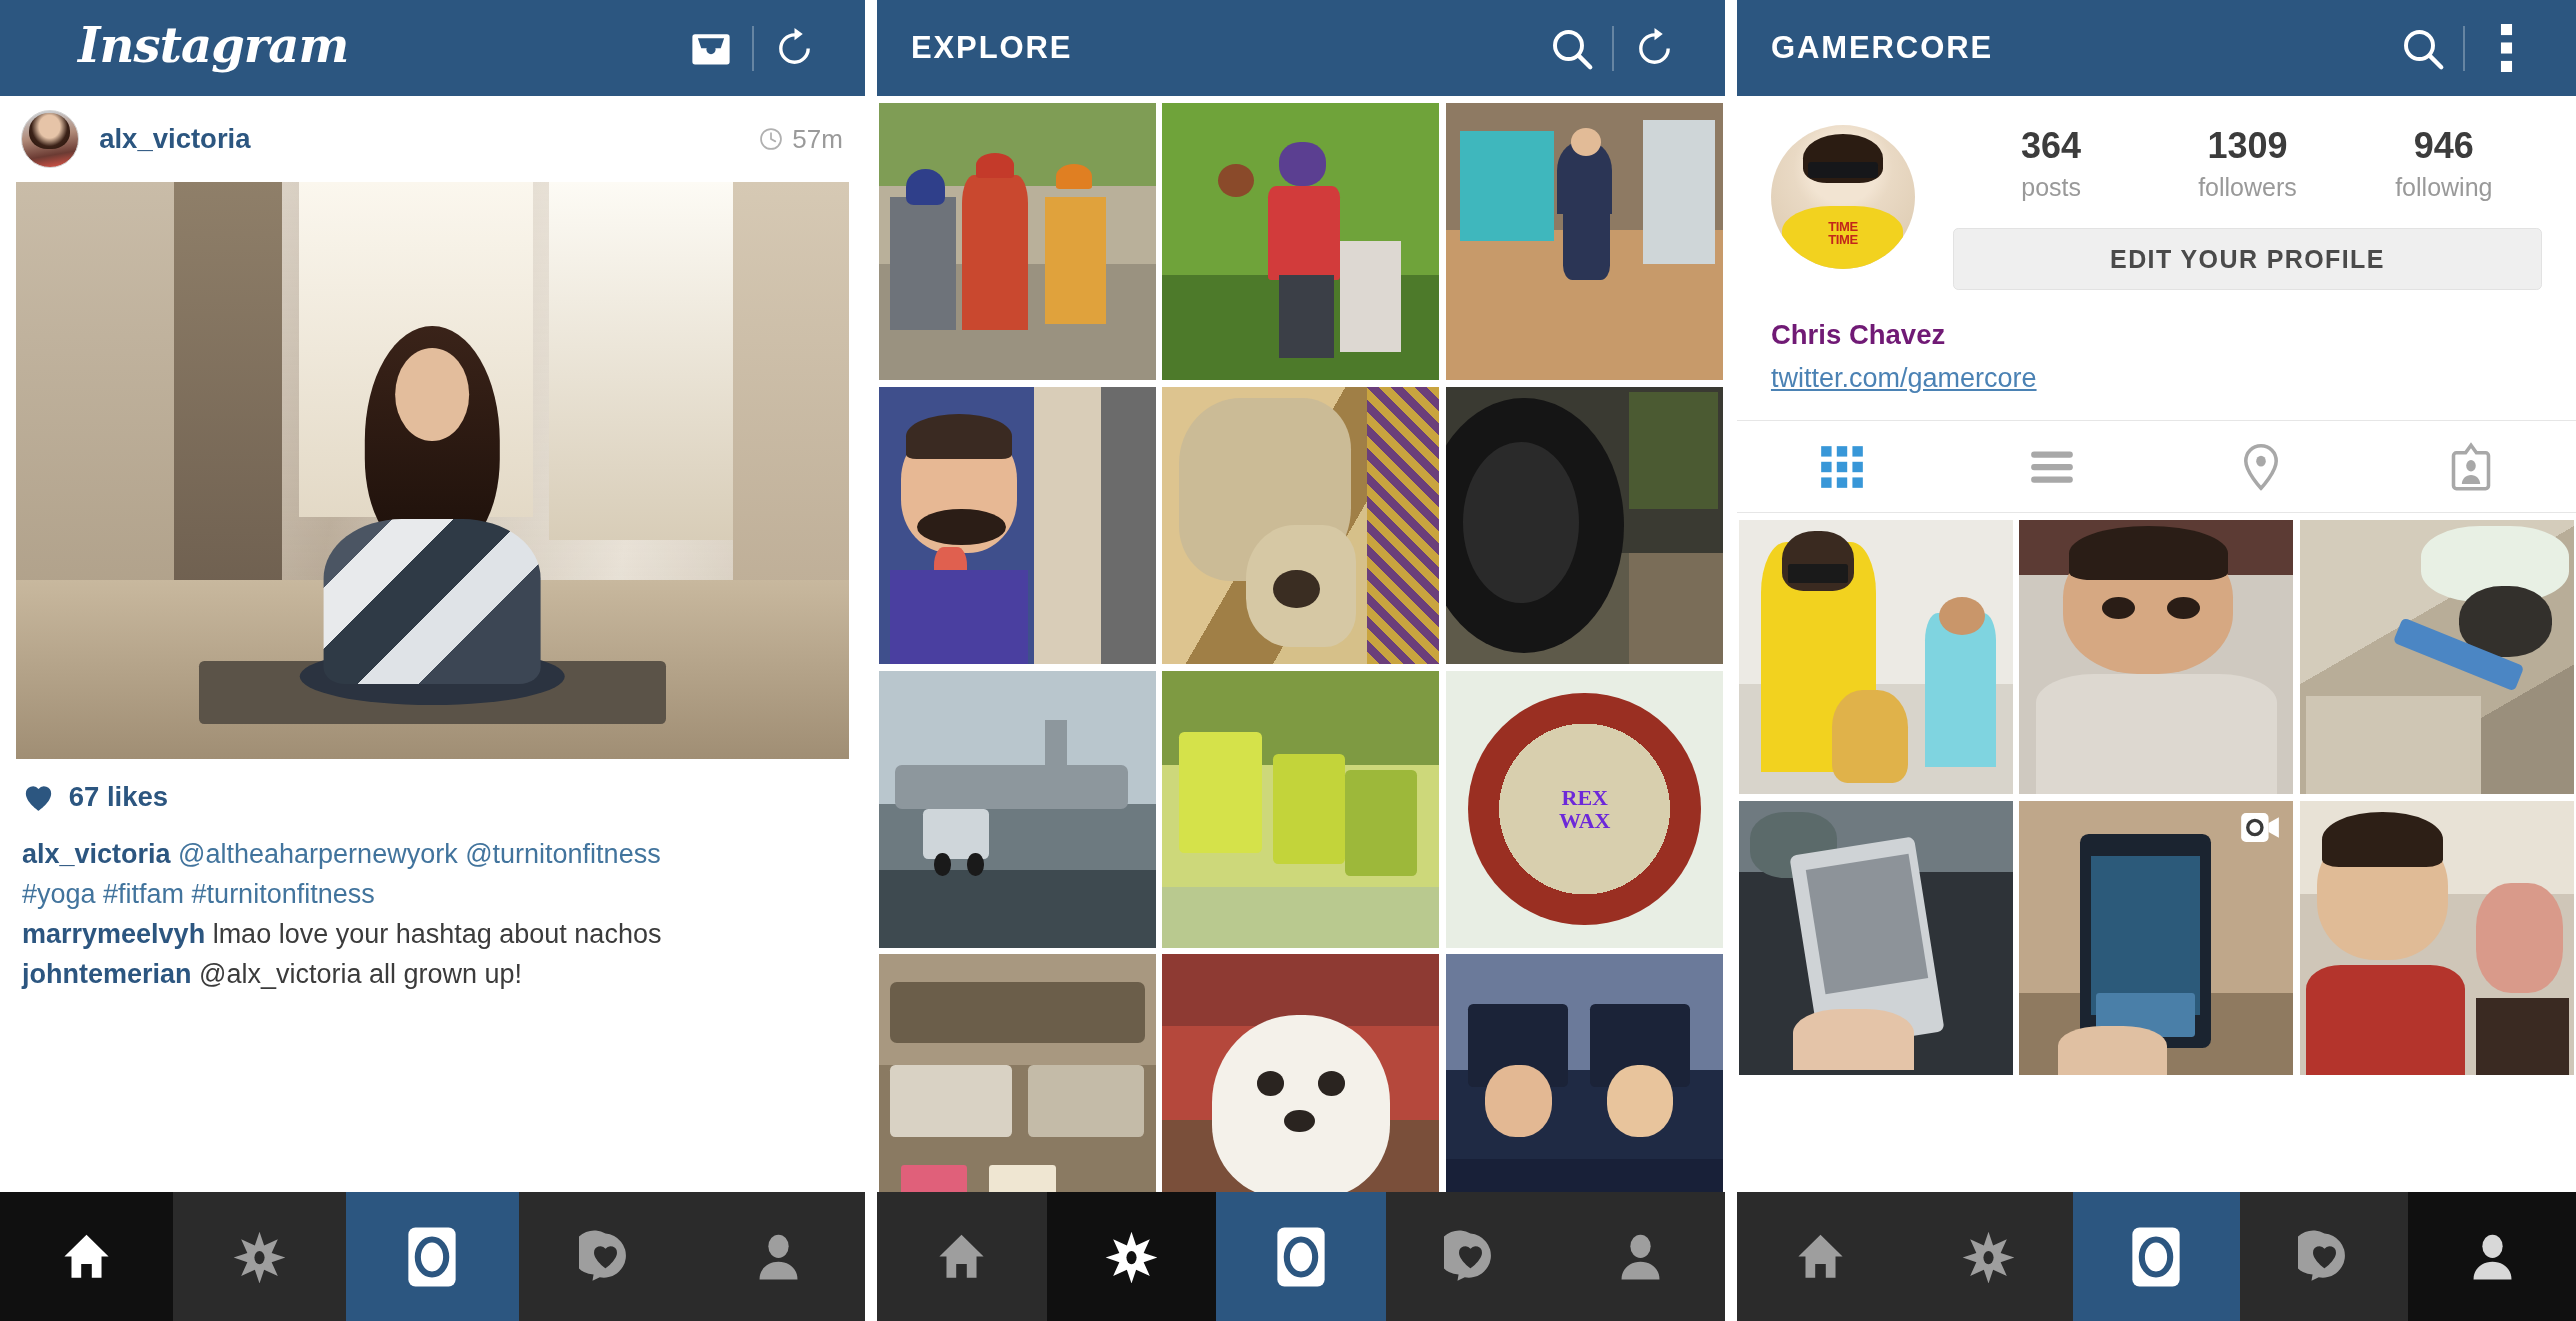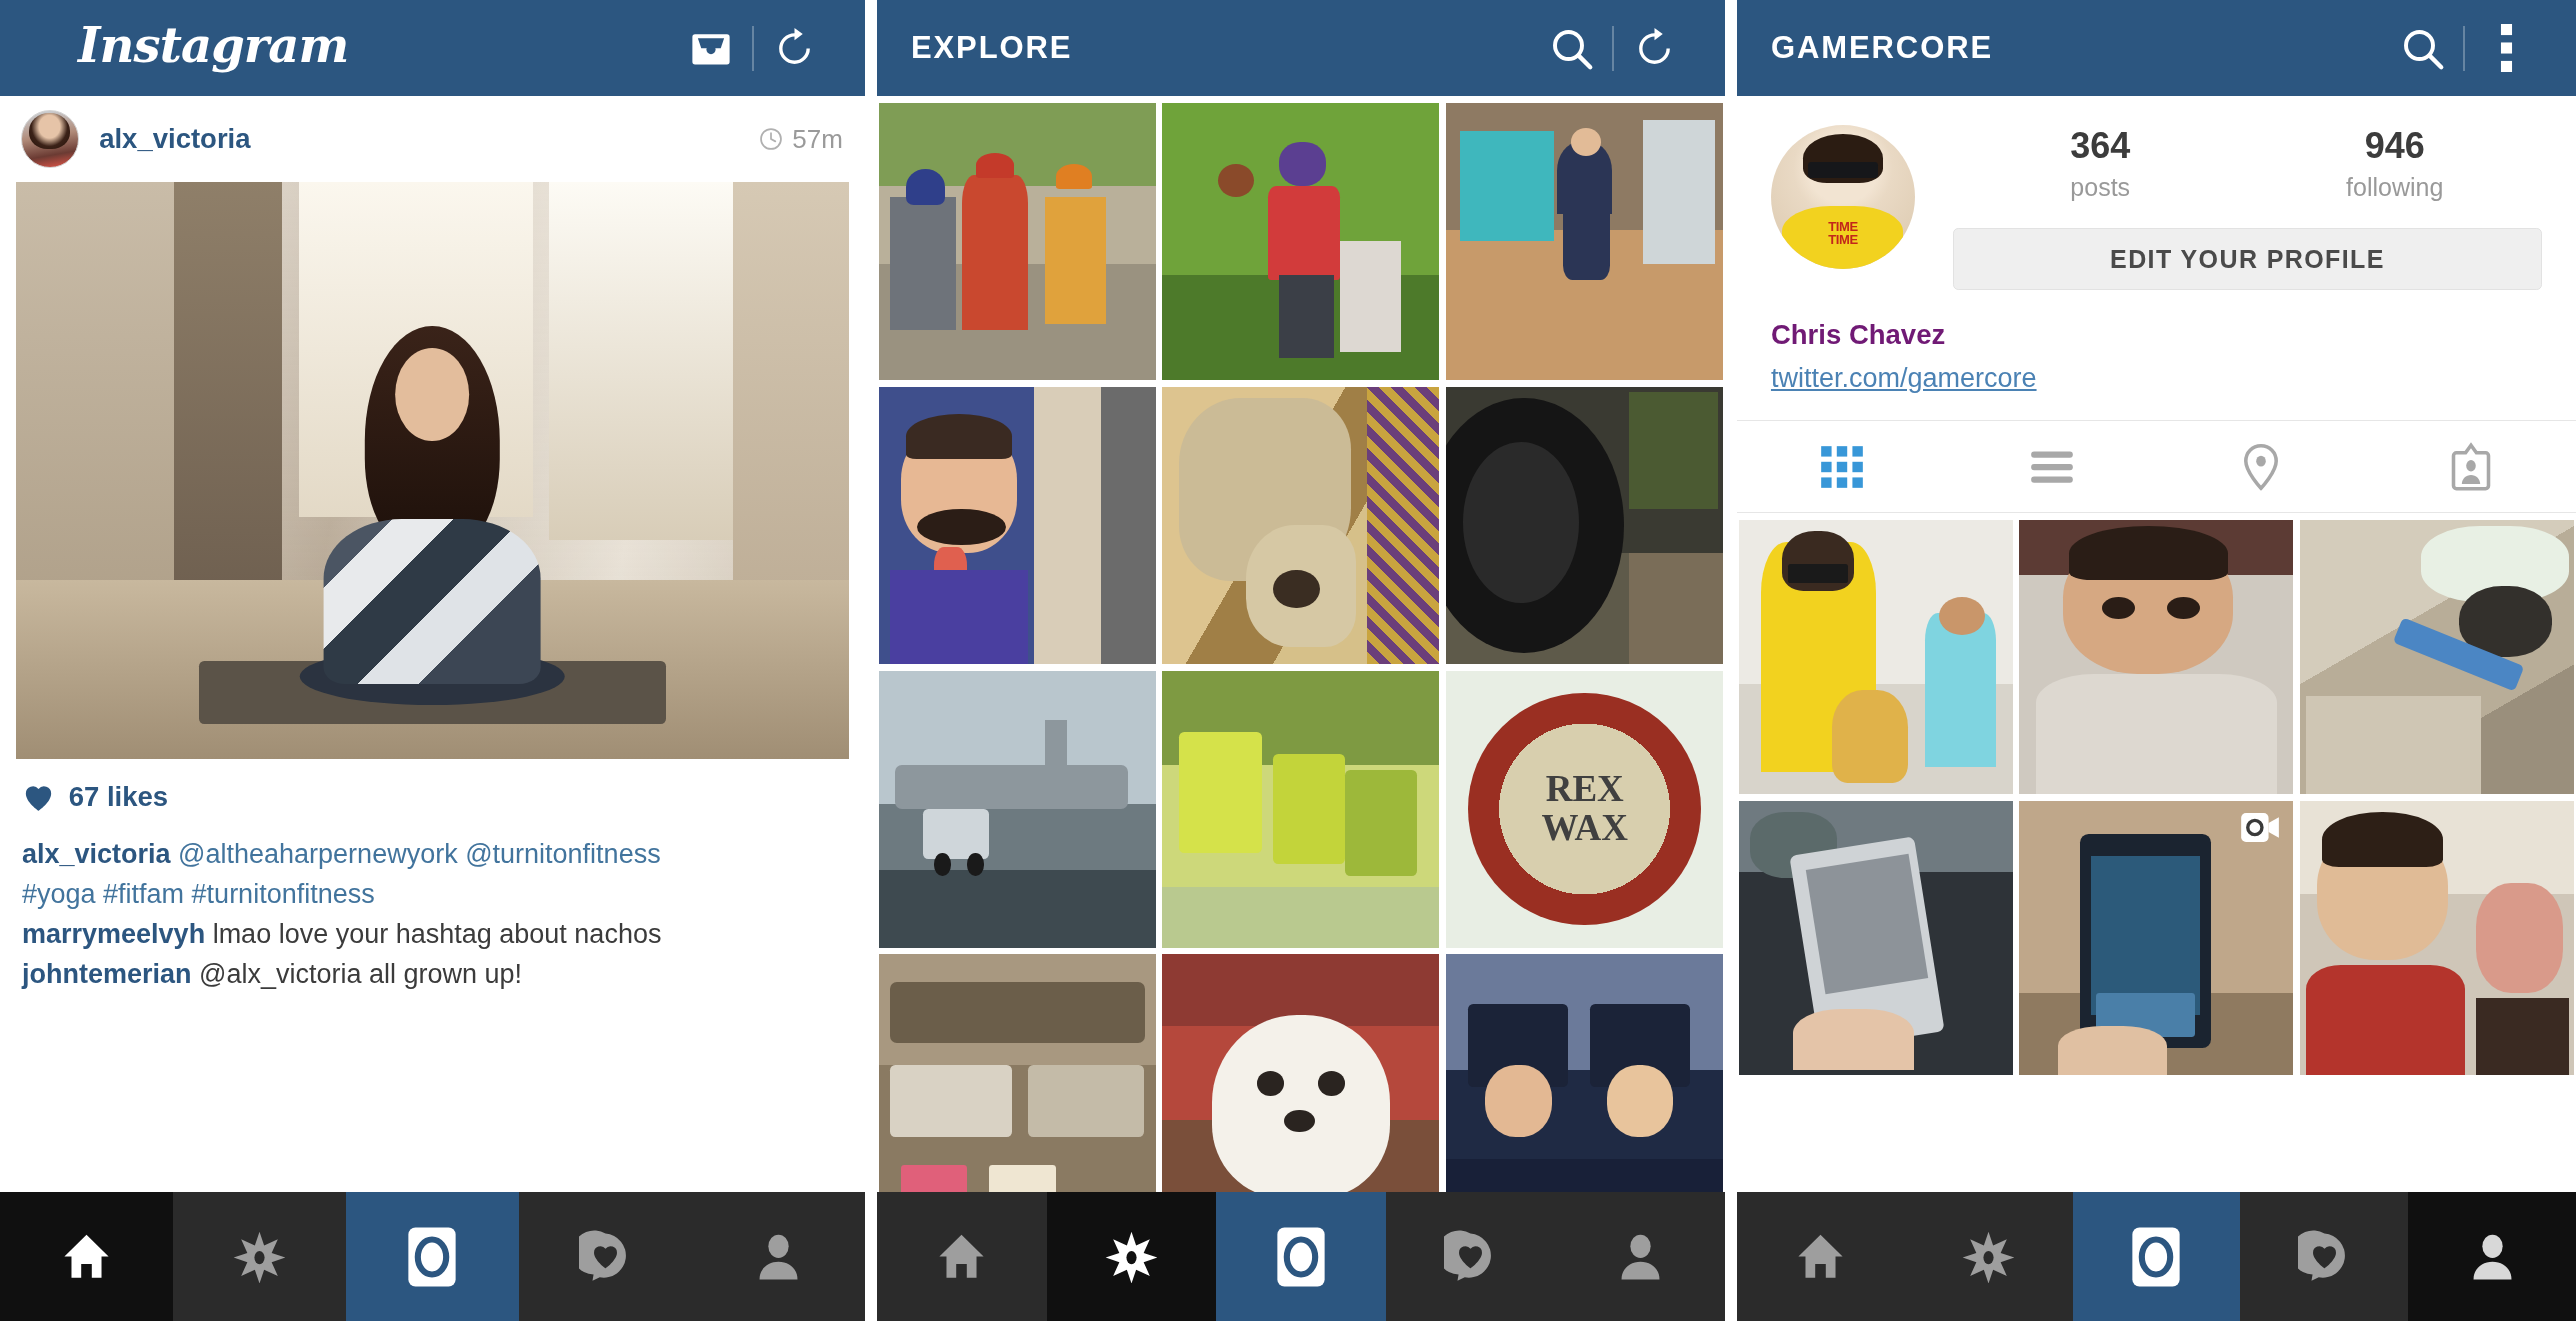--- a/index.html
+++ b/index.html
@@ -445,21 +445,21 @@
         <div class="ph" style="background:linear-gradient(180deg,#7e9a42 0 34%,#cdd87a 34% 100%)">
           <div style="position:absolute;left:6%;top:22%;width:30%;height:44%;background:#d5e24a;border-radius:5.2px"></div>
           <div style="position:absolute;left:40%;top:30%;width:26%;height:40%;background:#c3d43a;border-radius:5.2px"></div>
           <div style="position:absolute;left:66%;top:36%;width:26%;height:38%;background:#9db83a;border-radius:5.2px"></div>
           <div style="position:absolute;left:0;bottom:0;width:100%;height:22%;background:#b9c98f"></div>
         </div>
       </div>
       <div class="exp-cell">
         <div class="ph" style="background:#e8eee4">
           <div style="position:absolute;left:8%;top:8%;width:84%;height:84%;border-radius:50%;background:radial-gradient(circle,#d8cfae 0 52%,#9a2f22 52% 78%,#c9a43f 78% 100%)"></div>
-          <div style="position:absolute;left:50%;top:50%;transform:translate(-50%,-50%);color:#404040;font-size:37px;font-weight:bold;font-family:'Liberation Serif',serif;text-align:center;line-height:1.05">REX<br>WAX</div>
+          <div style="position:absolute;left:50%;top:50%;transform:translate(-50%,-50%);color:#6d28d9;font-size:22px;font-weight:bold;font-family:'Liberation Serif',serif;text-align:center;line-height:1.05">REX<br>WAX</div>
         </div>
       </div>
 
       <div class="exp-cell">
         <div class="ph" style="background:linear-gradient(180deg,#a89880 0 40%,#8a7a62 40% 100%)">
           <div style="position:absolute;left:4%;top:10%;width:92%;height:22%;background:#6b5e4a;border-radius:6.9px"></div>
           <div style="position:absolute;left:4%;top:40%;width:44%;height:26%;background:#d9d2c4;border-radius:5.2px"></div>
           <div style="position:absolute;left:54%;top:40%;width:42%;height:26%;background:#c4bba8;border-radius:5.2px"></div>
           <div style="position:absolute;left:8%;bottom:6%;width:24%;height:18%;background:#e0607a;border-radius:3.4px"></div>
           <div style="position:absolute;left:40%;bottom:6%;width:24%;height:18%;background:#efe6d2;border-radius:3.4px"></div>
@@ -549,20 +549,24 @@
         <div class="pa-glass"></div>
         <div class="pa-logo">
           <span>TIME</span><br><span>TIME</span>
         </div>
       </div>
       <div class="prof-right">
         <div class="stats">
           <div class="stat">
             <div class="stat-num">364</div>
             <div class="stat-lbl">posts</div>
+          </div>
+          <div class="stat">
+            <div class="stat-num">1309</div>
+            <div class="stat-lbl">followers</div>
           </div>
           <div class="stat">
             <div class="stat-num">946</div>
             <div class="stat-lbl">following</div>
           </div>
         </div>
         <div class="edit-btn">EDIT YOUR PROFILE</div>
       </div>
     </div>
 

